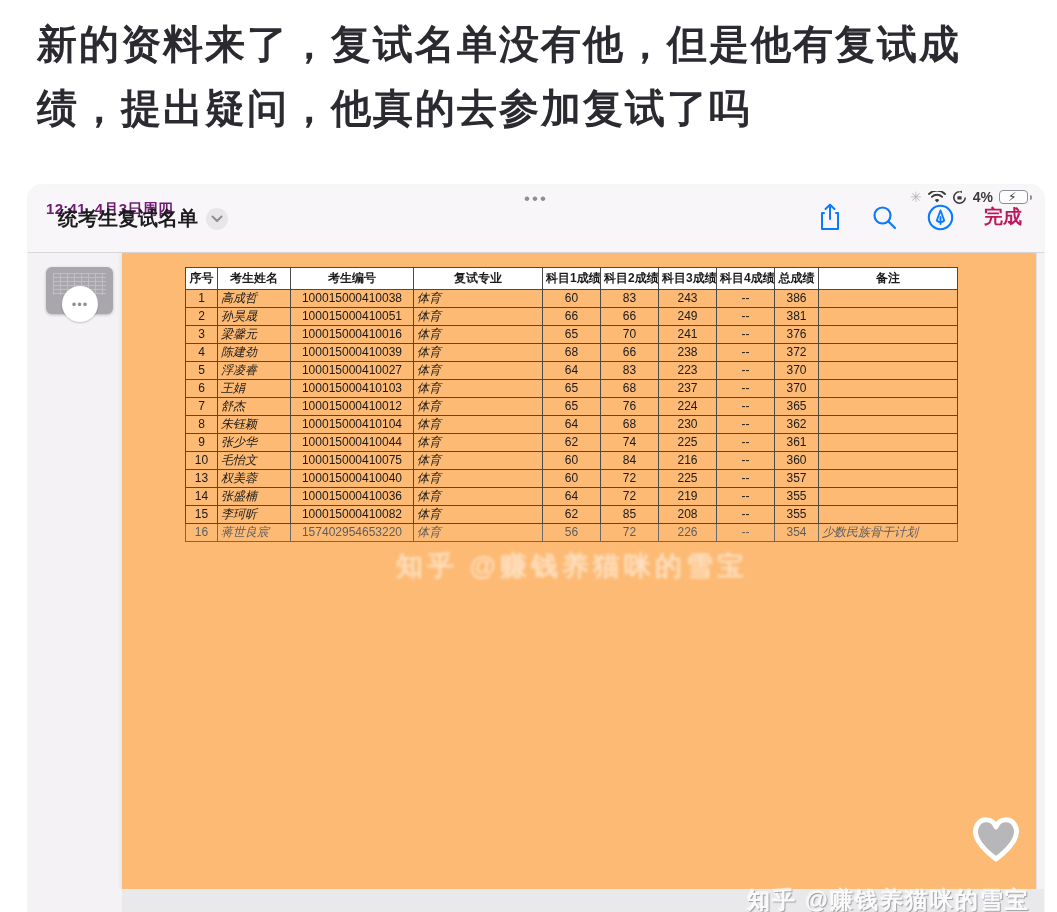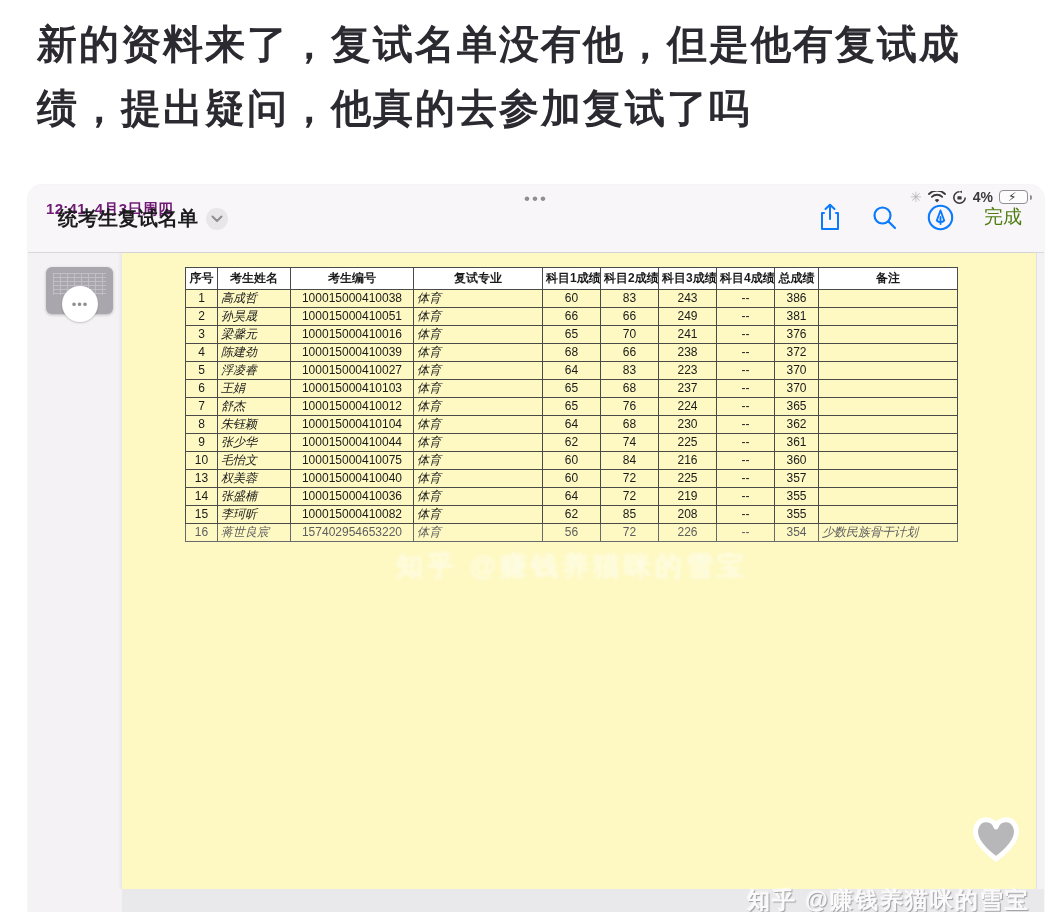--- a/index.html
+++ b/index.html
@@ -32,36 +32,36 @@
   .bolt { position:absolute; left:8px; top:-1px; font-size:12px; color:#2c2c2e; }
   .spin { color:#b8b6ba; font-size:14px; }
 
   
   .toolbar { position:absolute; top:15px; left:0; right:0; height:37px; }
   .doc-title { position:absolute; left:30px; top:5px; display:flex; align-items:center; gap:8px; }
   .doc-title .t { font-size:20px; font-weight:700; color:#1c1c1e; }
   .chev { width:22px; height:22px; border-radius:50%; background:#e8e6e9;
           display:flex; align-items:center; justify-content:center; }
   .tb-right { position:absolute; right:22px; top:3px; display:flex; align-items:center; gap:30px; }
-  .done { font-size:19px; font-weight:400; color:#4d7c0f; }
+  .done { font-size:19px; font-weight:700; color:#be185d; }
   .chrome-line { position:absolute; top:67px; left:0; right:0; height:1px; background:#d9d7da; }
 
   
   .content { position:absolute; top:68px; left:0; right:0; bottom:0; background:#f4f2f5; }
   .thumb { position:absolute; left:18px; top:14px; width:67px; height:47px;
            background:#a9a7ad; border-radius:6px; box-shadow:0 1px 3px rgba(0,0,0,0.25); }
   .thumb .mini { position:absolute; left:7px; top:6px; right:7px; height:22px;
                  background:repeating-linear-gradient(#c7c5c9 0 1px, transparent 1px 4px),
                             repeating-linear-gradient(90deg,#c7c5c9 0 1px, transparent 1px 7px);
                  opacity:.8; }
   .thumb-more { position:absolute; left:16px; top:19px; width:36px; height:36px; border-radius:50%;
                 background:#fff; display:flex; align-items:center; justify-content:center;
                 color:#8e8e93; font-size:13px; letter-spacing:1px; box-shadow:0 1px 2px rgba(0,0,0,0.2); }
 
-  .page { position:absolute; left:94px; top:0; width:914px; height:636px; background:#fef9c3;
+  .page { position:absolute; left:94px; top:0; width:914px; height:636px; background:#fdba74;
           box-shadow:-2px 0 3px rgba(0,0,0,0.05);padding-left:43px; }
   .right-strip { position:absolute; right:0; top:0; width:8px; bottom:0; background:#f4f2f5;
                  border-left:1px solid #e2e0e3; }
   .bottom-band { position:absolute; left:94px; right:0; top:636px; bottom:0; background:#e9e8ea; }
 
   
   table.score { position:absolute; left:63px; top:14px; border-collapse:collapse;
                 table-layout:fixed; width:772px; font-size:12px; color:#1a1a1a; }
   table.score th, table.score td { border:1px solid #4a4a4a; overflow:hidden;
                 white-space:nowrap; padding:0 3px; height:18px; line-height:13px; }

